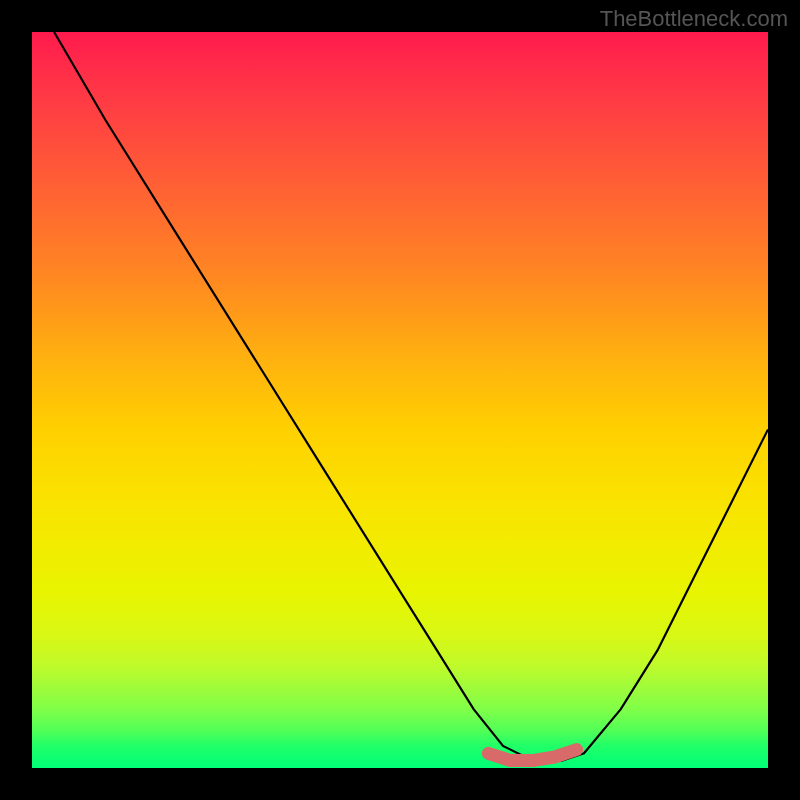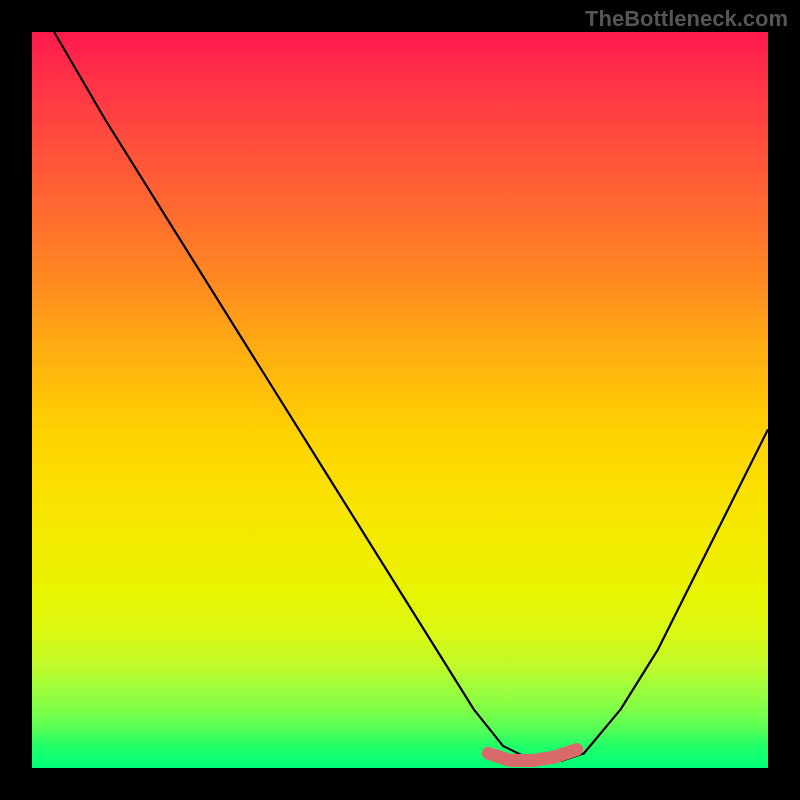--- a/index.html
+++ b/index.html
@@ -10,21 +10,21 @@
     background: #000;
     position: relative;
     font-family: Arial, sans-serif;
   }
   .watermark {
     position: absolute;
     top: 6px;
     right: 12px;
     color: #555;
     font-size: 22px;
-    font-weight: 700;
+    font-weight: 400;
     z-index: 10;
   }
   .plot-area {
     position: absolute;
     left: 32px;
     top: 32px;
     width: 736px;
     height: 736px;
   }
   .gradient-bg {

